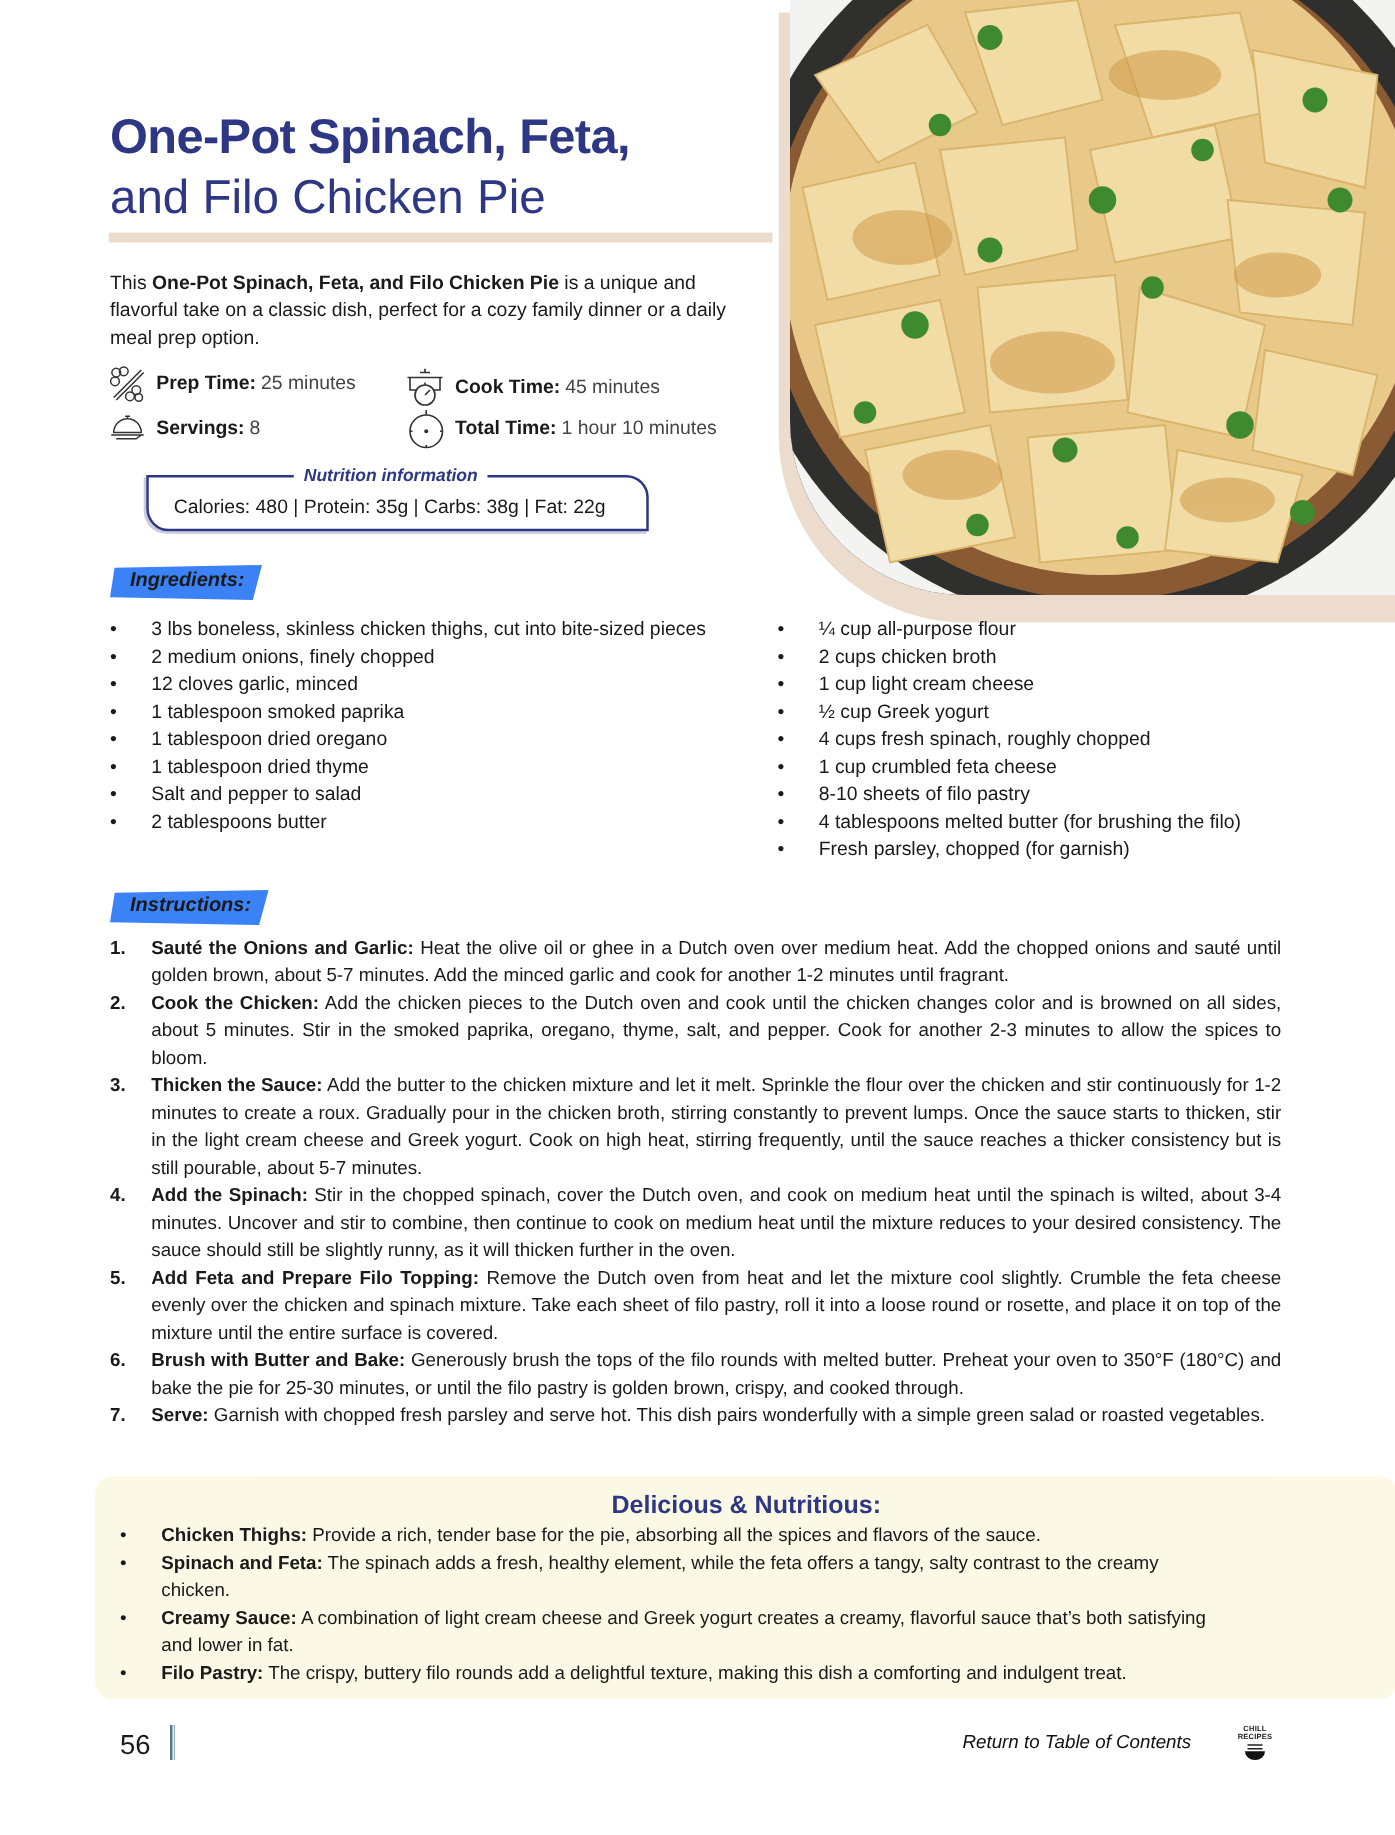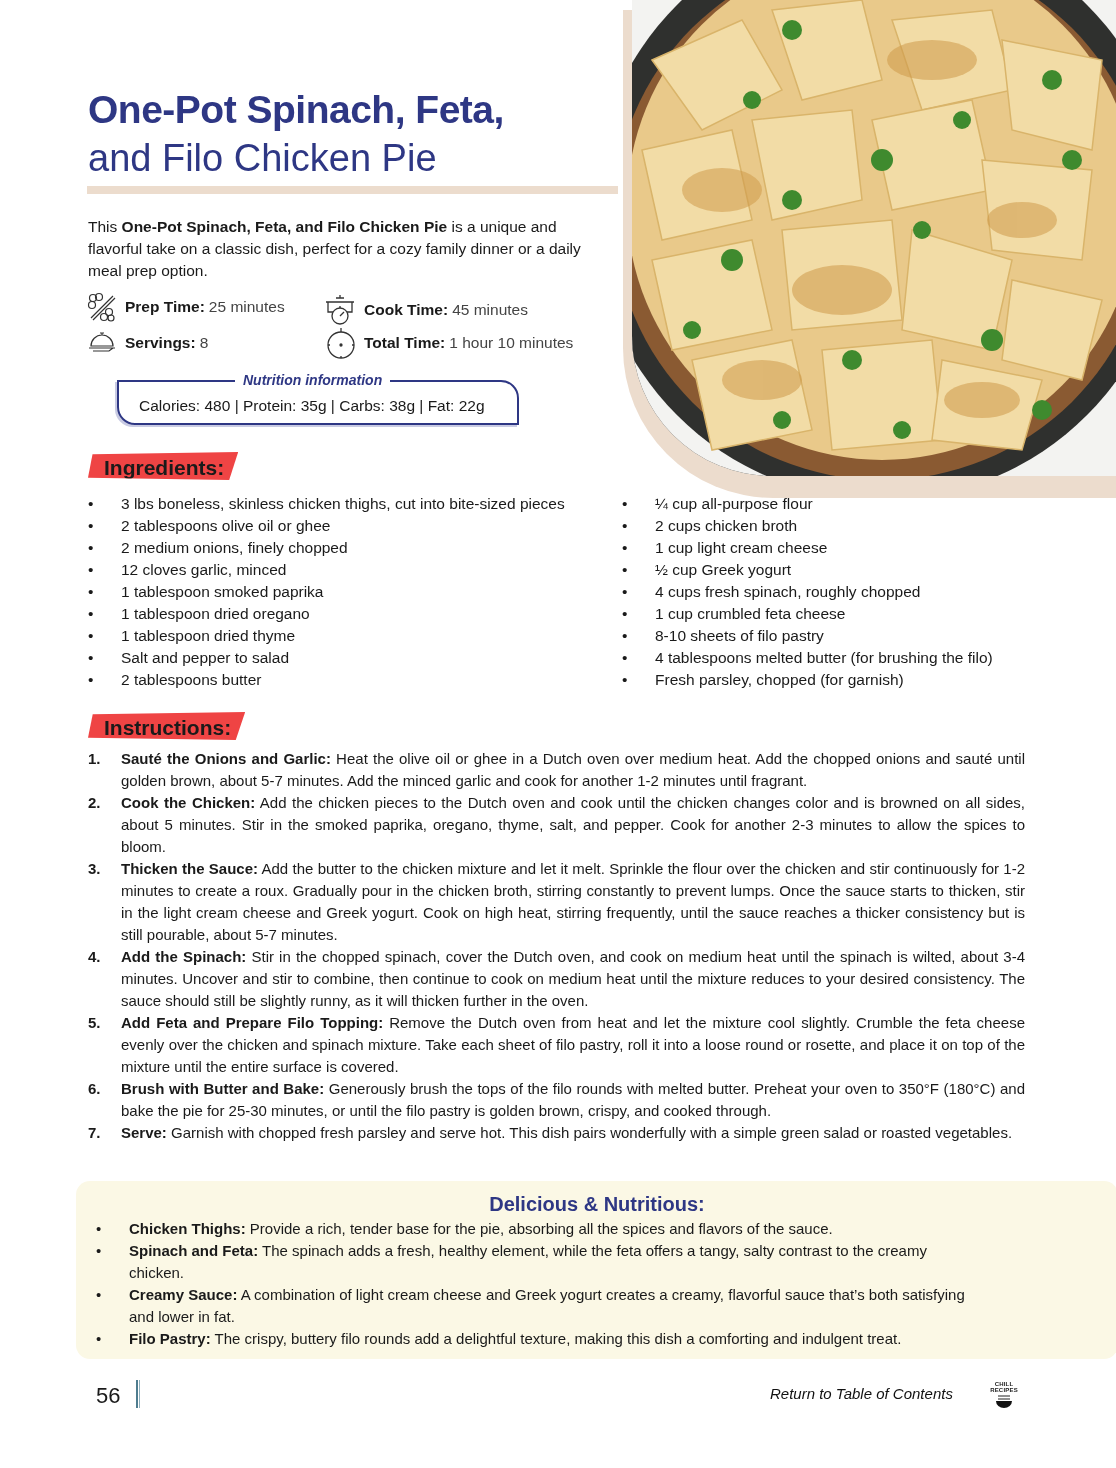--- a/index.html
+++ b/index.html
@@ -27,21 +27,21 @@
   .meta .val { color: #444; margin-left: 4px; }
 
   .nutri { position: absolute; left: 117px; top: 380px; width: 402px; height: 45px;
     border: 2px solid #2e3784; border-top-right-radius: 18px; border-bottom-left-radius: 18px;
     box-shadow: -2px 2px 0 #c9cbe3; }
   .nutri-title { position: absolute; left: 235px; top: 372px; padding: 0 8px; background: #fff;
     color: #2e3784; font-style: italic; font-weight: bold; font-size: 14px; }
   .nutri-body { position: absolute; left: 139px; top: 397px; font-size: 15.5px; }
 
   .section-tag { position: absolute; height: 28px; padding: 4px 14px 0 16px;
-    background: #ef4444; font-weight: bold; font-size: 21px;
+    background: #3b82f6; font-weight: bold; font-style: italic; font-size: 16px;
     clip-path: polygon(3% 8%, 100% 0, 94% 100%, 0 92%); }
 
   .ing-list { position: absolute; list-style: none; font-size: 15.5px; line-height: 22px; }
   .ing-list li { position: relative; padding-left: 33px; white-space: nowrap; }
   .ing-list li::before { content: "\2022"; position: absolute; left: 0; top: 0; }
 
   .steps { position: absolute; left: 88px; top: 748px; width: 937px; list-style: none;
     font-size: 15px; line-height: 22px; text-align: justify; }
   .steps li { position: relative; padding-left: 33px; }
   .steps .num { position: absolute; left: 0; top: 0; font-weight: bold; }
@@ -166,21 +166,20 @@
     <span class="val">1 hour 10 minutes</span>
 </div>
 
 <div class="nutri"></div>
 <div class="nutri-title">Nutrition information</div>
 <div class="nutri-body">Calories: 480 | Protein: 35g | Carbs: 38g | Fat: 22g</div>
 
 <div class="section-tag" style="left:88px;top:452px;">Ingredients:</div>
 <ul class="ing-list" style="left:88px;top:493px;">
   <li>3 lbs boneless, skinless chicken thighs, cut into bite-sized pieces</li>
-  <li>2 tablespoons olive oil or ghee</li>
   <li>2 medium onions, finely chopped</li>
   <li>12 cloves garlic, minced</li>
   <li>1 tablespoon smoked paprika</li>
   <li>1 tablespoon dried oregano</li>
   <li>1 tablespoon dried thyme</li>
   <li>Salt and pepper to salad</li>
   <li>2 tablespoons butter</li>
 </ul>
 <ul class="ing-list" style="left:622px;top:493px;">
   <li>¼ cup all-purpose flour</li>

